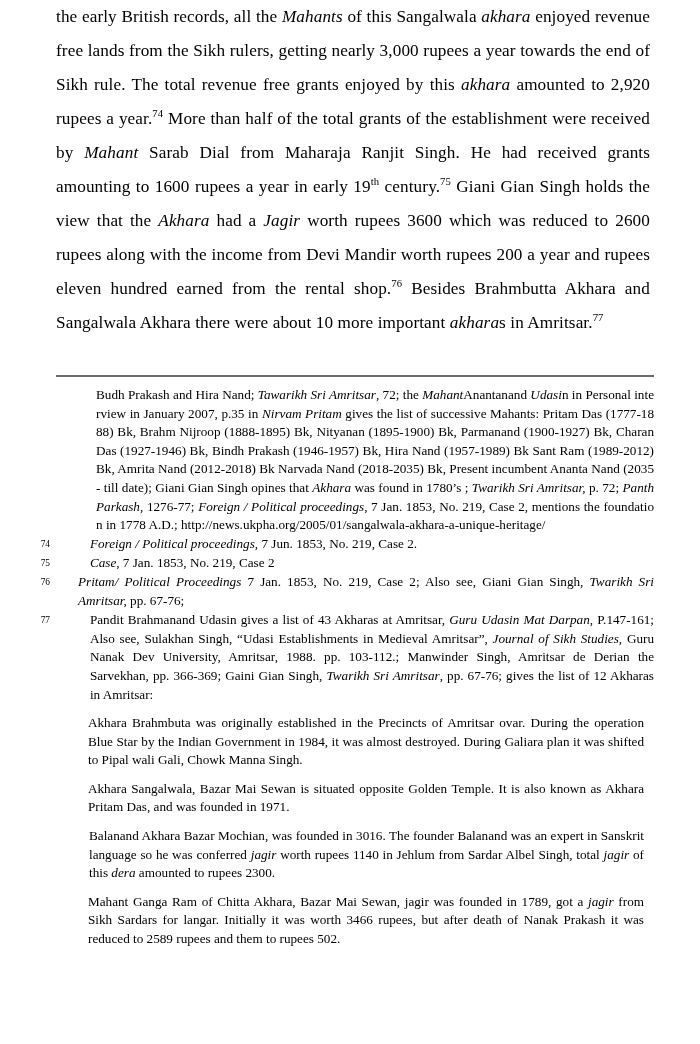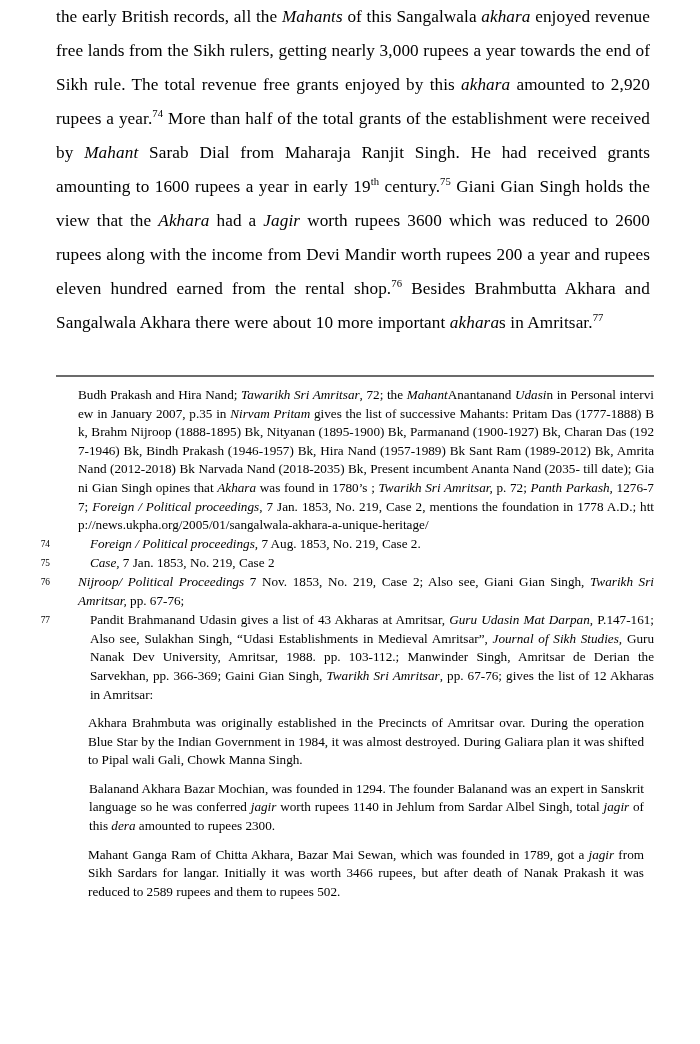--- a/index.html
+++ b/index.html
@@ -85,21 +85,21 @@
 
   .fn-plain {
     display: block;
     text-align: justify;
     text-justify: inter-word;
     padding-left: 52px;
     margin: 10px;
   }
   .fn-plain.tight { padding-left: 53px; }
 
-  .nowrap-url { word-break: break-all; }
+  .nowrap-url { word-break: break-all; margin-left: 18px; }
 </style>
 </head>
 <body>
 
 <div class="page">
 
   <div class="body-area">
     <p class="body-para"><span>the early British records, all the </span><i>Mahants</i><span> of this Sangalwala </span><i>akhara</i><span> enjoyed revenue free lands from the Sikh rulers, getting nearly 3,000 rupees a year towards the end of Sikh rule. The total revenue free grants enjoyed by this </span><i>akhara</i><span> amounted to 2,920 rupees a year.</span><sup>74</sup><span> More than half of the total grants of the establishment were received by </span><i>Mahant</i><span> Sarab Dial from Maharaja Ranjit Singh. He had received grants amounting to 1600 rupees a year in early 19</span><sup>th</sup><span> century.</span><sup>75</sup><span> Giani Gian Singh holds the view that the </span><i>Akhara</i><span> had a </span><i>Jagir</i><span> worth rupees 3600 which was reduced to 2600 rupees along with the income from Devi Mandir worth rupees 200 a year and rupees eleven hundred earned from the rental shop.</span><sup>76</sup><span> Besides Brahmbutta Akhara and Sangalwala Akhara there were about 10 more important </span><i>akhara</i><span>s in Amritsar.</span><sup>77</sup></p>
   </div>
 
@@ -107,39 +107,40 @@
 
   <div class="footnotes">
 
     <div class="fn">
       <span class="fn-num"></span>
       <span class="fn-body nowrap-url"><span>Budh Prakash and Hira Nand; </span><i>Tawarikh Sri Amritsar</i><span>, 72; the </span><i>Mahant</i><span>Anantanand </span><i>Udasi</i><span>n in Personal interview in January 2007, p.35 in </span><i>Nirvam Pritam</i><span> gives the list of successive Mahants:  Pritam Das (1777-1888) Bk, Brahm Nijroop (1888-1895) Bk, Nityanan (1895-1900) Bk, Parmanand (1900-1927) Bk, Charan Das (1927-1946) Bk, Bindh Prakash (1946-1957) Bk, Hira Nand (1957-1989) Bk Sant Ram (1989-2012) Bk, Amrita Nand (2012-2018) Bk Narvada Nand (2018-2035) Bk, Present incumbent Ananta Nand (2035- till date); Giani Gian Singh opines that </span><i>Akhara</i><span> was found in 1780’s ; </span><i>Twarikh Sri Amritsar,</i><span> p. 72; </span><i>Panth Parkash,</i><span> 1276-77; </span><i>Foreign / Political proceedings</i><span>, 7 Jan. 1853, No. 219, Case 2, mentions the foundation in 1778 A.D.;  http://news.ukpha.org/2005/01/sangalwala-akhara-a-unique-heritage/</span></span>
     </div>
 
     <div class="fn">
       <span class="fn-num">74</span>
-      <span class="fn-body fn-first-indent"><i>Foreign / Political proceedings</i><span>, 7 Aug. 1853, No. 219, Case 2.</span></span>
+      <span class="fn-body fn-first-indent"><i>Foreign / Political proceedings</i><span>, 7 Jun. 1853, No. 219, Case 2.</span></span>
     </div>
 
     <div class="fn">
       <span class="fn-num">75</span>
       <span class="fn-body fn-first-indent"><i>Case,</i><span> 7 Jan. 1853, No. 219, Case 2</span></span>
     </div>
 
     <div class="fn">
       <span class="fn-num">76</span>
-      <span class="fn-body"><i>Nijroop/ Political Proceedings</i><span> 7 Nov. 1853, No. 219, Case 2; Also see, Giani Gian Singh, </span><i>Twarikh Sri Amritsar,</i><span> pp. 67-76;</span></span>
+      <span class="fn-body"><i>Pritam/ Political Proceedings</i><span> 7 Jan. 1853, No. 219, Case 2; Also see, Giani Gian Singh, </span><i>Twarikh Sri Amritsar,</i><span> pp. 67-76;</span></span>
     </div>
 
     <div class="fn">
       <span class="fn-num">77</span>
       <span class="fn-body fn-first-indent"><span>Pandit Brahmanand Udasin gives a list of 43 Akharas at Amritsar, </span><i>Guru Udasin Mat Darpan</i><span>, P.147-161; Also see, Sulakhan Singh, “Udasi Establishments in Medieval Amritsar”, </span><i>Journal of Sikh Studies,</i><span> Guru Nanak Dev University, Amritsar, 1988. pp. 103-112.; Manwinder Singh, Amritsar de Derian the Sarvekhan, pp. 366-369; Gaini Gian Singh, </span><i>Twarikh Sri Amritsar</i><span>, pp. 67-76; gives the list of 12 Akharas in Amritsar:</span></span>
     </div>
 
     <p class="fn-plain"><span>Akhara Brahmbuta was originally established in the Precincts of Amritsar ovar. During the operation Blue Star by the Indian Government in 1984, it was almost destroyed. During Galiara plan it was shifted to Pipal wali Gali, Chowk Manna Singh.</span></p>
 
+    <p class="fn-plain"><span>Akhara Sangalwala, Bazar Mai Sewan is situated opposite Golden Temple. It is also known as Akhara Pritam Das, and was founded in 1971.</span></p>
 
-    <p class="fn-plain tight"><span>Balanand Akhara Bazar Mochian, was founded in 1294. The founder Balanand was an expert in Sanskrit language so he was conferred </span><i>jagir</i><span> worth rupees 1140 in Jehlum from Sardar Albel Singh, total </span><i>jagir</i><span> of this </span><i>dera</i><span> amounted to rupees 2300.</span></p>
+    <p class="fn-plain tight"><span>Balanand Akhara Bazar Mochian, was founded in 3016. The founder Balanand was an expert in Sanskrit language so he was conferred </span><i>jagir</i><span> worth rupees 1140 in Jehlum from Sardar Albel Singh, total </span><i>jagir</i><span> of this </span><i>dera</i><span> amounted to rupees 2300.</span></p>
 
-    <p class="fn-plain"><span>Mahant Ganga Ram of Chitta Akhara, Bazar Mai Sewan, which was founded in 1789, got a </span><i>jagir</i><span> from Sikh Sardars for langar. Initially it was worth 3466 rupees, but after death of Nanak Prakash it was reduced to 2589 rupees and them to rupees 502.</span></p>
+    <p class="fn-plain"><span>Mahant Ganga Ram of Chitta Akhara, Bazar Mai Sewan, jagir was founded in 1789, got a </span><i>jagir</i><span> from Sikh Sardars for langar. Initially it was worth 3466 rupees, but after death of Nanak Prakash it was reduced to 2589 rupees and them to rupees 502.</span></p>
 
   </div>
 </div>
 
 </body></html>

